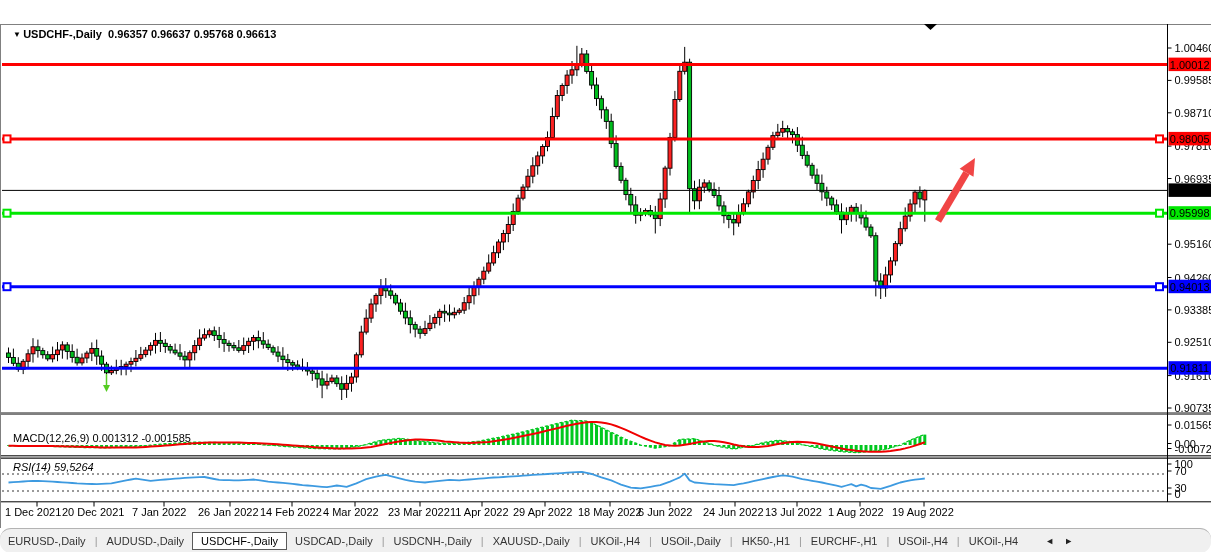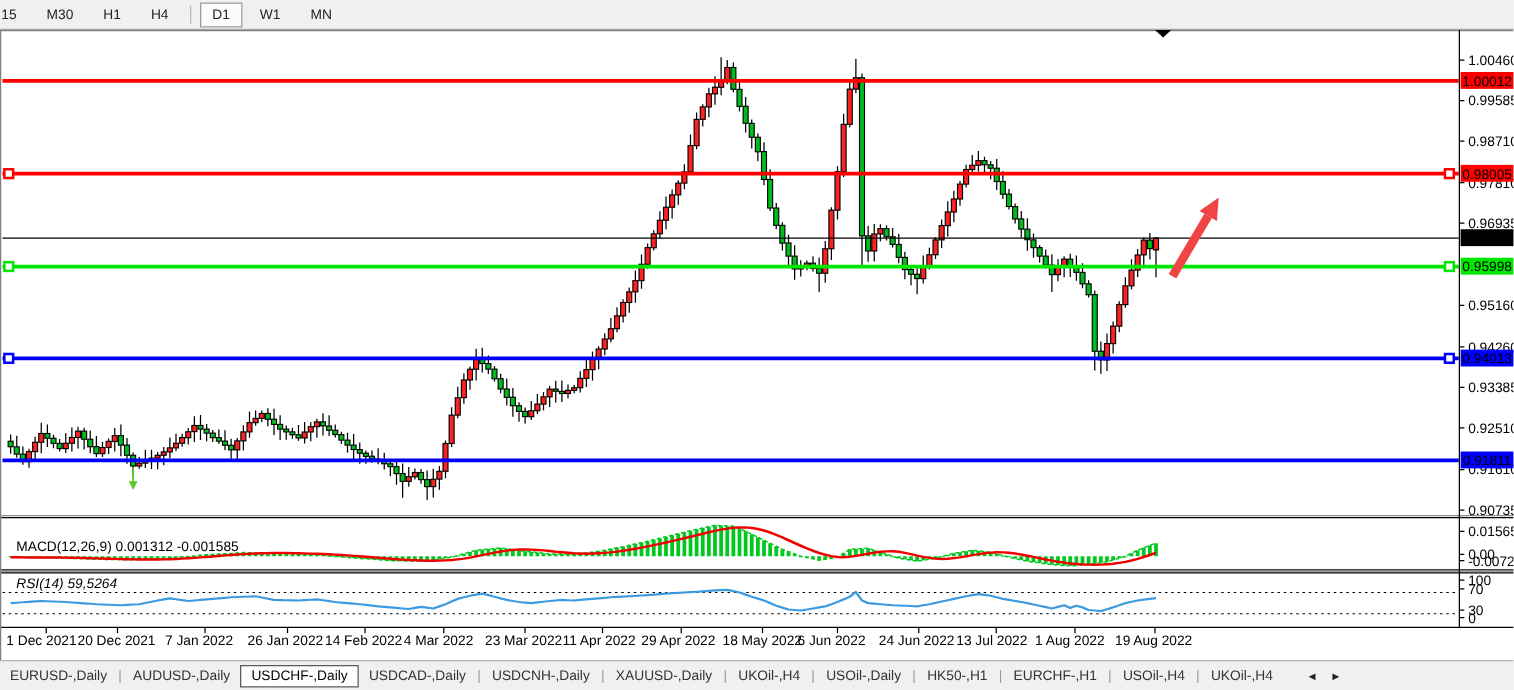--- a/index.html
+++ b/index.html
@@ -19,41 +19,31 @@
   #chart-svg{position:absolute;left:0;top:0;}
   svg text{font-family:"Liberation Sans",sans-serif;font-size:11px;fill:#000;}
   .overlay-label{position:absolute;font-size:11px;color:#000;white-space:pre;}
   #title{left:13px;top:4px;font-weight:bold;}
   #title .tri{font-size:8px;vertical-align:1px;}
   #macd-label{left:13px;top:408px;}
   #rsi-label{left:13px;top:437px;font-style:italic;}
 
   
   #tabbar{position:absolute;left:0;top:528px;width:1211px;height:24px;background:#f0f0f0;
-    border-top:1px solid #b3b3b3;display:flex;align-items:center;font-size:11px;color:#333;overflow:hidden;}
+    border-top:1px solid #b3b3b3;display:flex;align-items:center;font-size:11px;color:#333;overflow:hidden;border-radius:11px;}
   .tab{padding:3px 8px;white-space:nowrap;cursor:default;}
   .tab.active{background:#ffffff;border:1px solid #5a5a5a;padding:2px 8px;color:#000;}
   .tab-sep{color:#999;padding:0 1px;}
   .scroll-arrows{margin-left:14px;font-size:9px;color:#222;white-space:nowrap;}
   .scroll-arrows span{padding:0 5px;}
 </style>
 </head>
 <body>
 
 <div id="app">
-  <div id="toolbar">
-      <div class="tf-btn">15</div>
-      <div class="tf-btn">M30</div>
-      <div class="tf-btn">H1</div>
-      <div class="tf-btn">H4</div>
-      <div class="tf-sep"></div>
-      <div class="tf-btn active">D1</div>
-      <div class="tf-btn">W1</div>
-      <div class="tf-btn">MN</div>
-    </div>
 
   <div id="chart-region">
     <svg id="chart-svg" width="1211" height="504" viewBox="0 0 1211 504">
         <g transform="translate(0,-24)">
           <g>
             <line x1="0.5" y1="24" x2="0.5" y2="528" stroke="#808080"></line>
             <line x1="0" y1="24.5" x2="1211" y2="24.5" stroke="#808080"></line>
           </g>
           <g>
             <line x1="8.5" y1="347.5" x2="8.5" y2="363.0" stroke="#000000" stroke-width="1"></line>
@@ -744,20 +734,21 @@
             </g>
             <g>
               <line x1="106.5" y1="374" x2="106.5" y2="386" stroke="#55cc22" stroke-width="1.5"></line>
               <polygon points="103,385 110,385 106.5,392" fill="#55cc22"></polygon>
             </g>
             <polygon points="924,24 937,24 930.5,30" fill="#000"></polygon>
           </g>
         </g>
       </svg>
 
+    <div class="overlay-label" id="title"><span class="tri">▼ </span><span>USDCHF-,Daily</span><span>  </span><span>0.96357 0.96637 0.95768 0.96613</span></div>
     <div class="overlay-label" id="macd-label">MACD(12,26,9) 0.001312 -0.001585</div>
     <div class="overlay-label" id="rsi-label">RSI(14) 59,5264</div>
   </div>
 
   <div id="tabbar">
       <span class="tab">EURUSD-,Daily</span>
       <span class="tab-sep">|</span>
       <span class="tab">AUDUSD-,Daily</span>
       <span class="tab active">USDCHF-,Daily</span>
       <span class="tab">USDCAD-,Daily</span>

